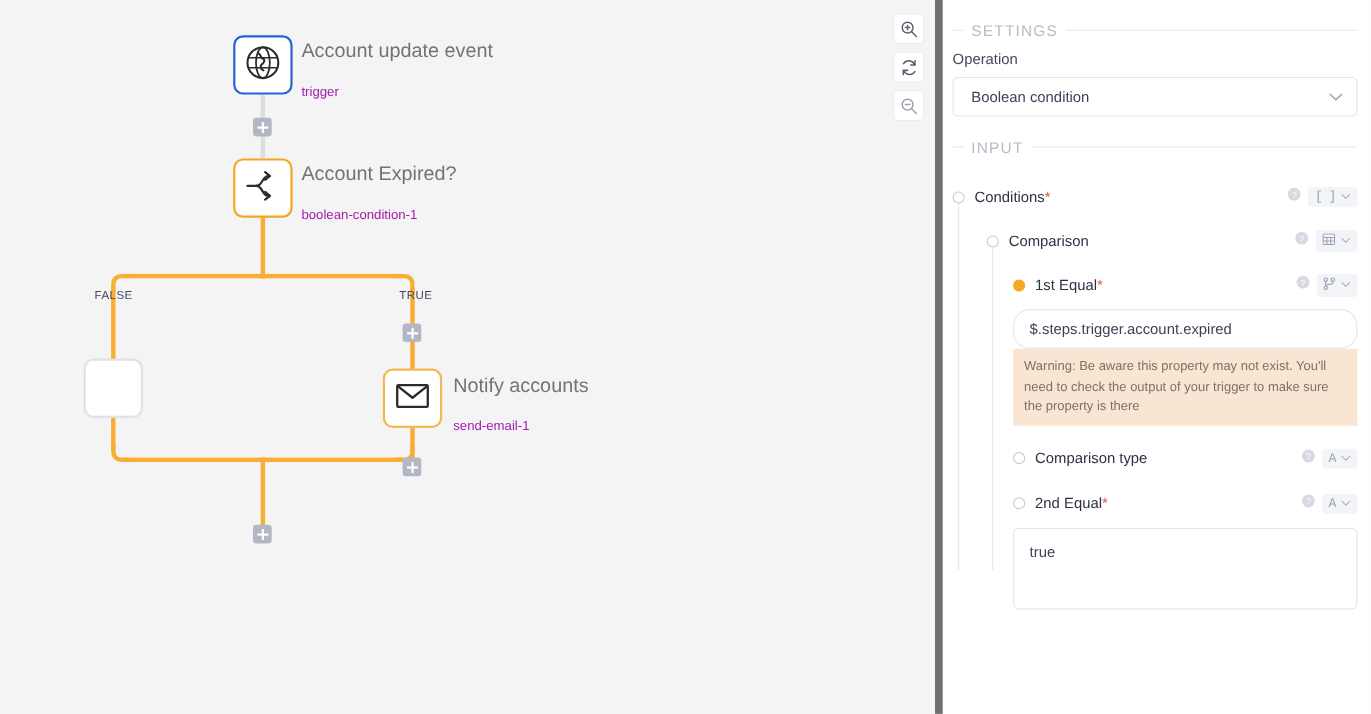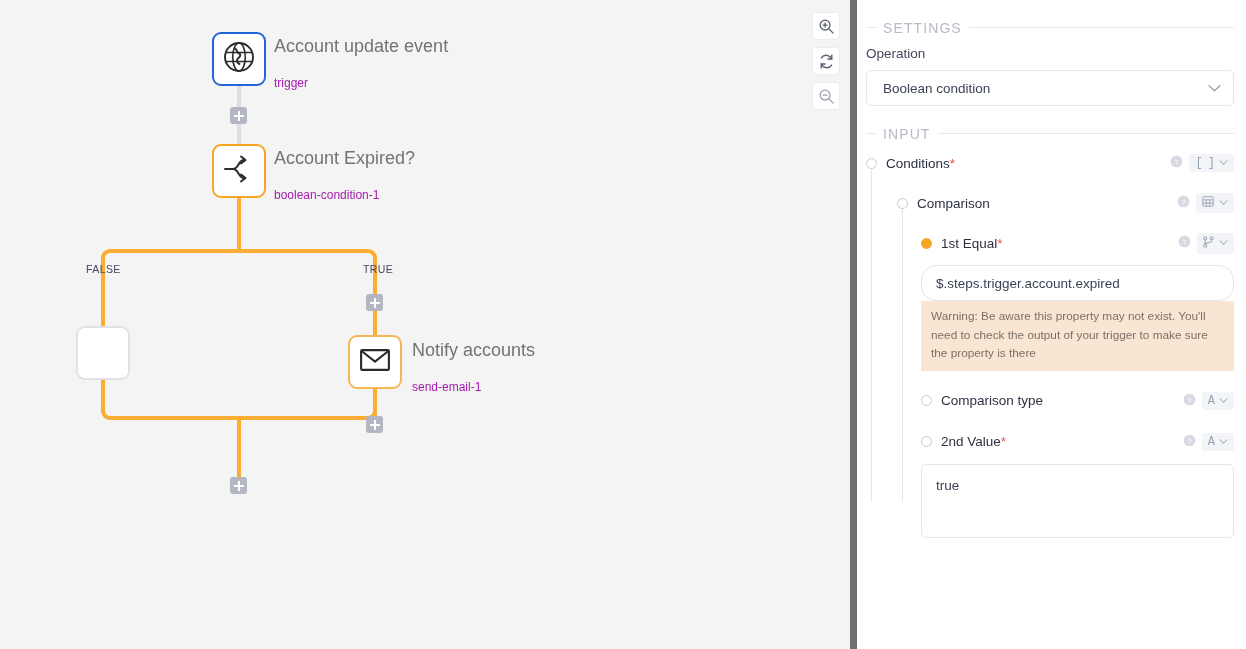--- a/index.html
+++ b/index.html
@@ -156,21 +156,21 @@
     color: #3c4256;
     background: #ffffff;
     cursor: pointer;
   }
   .select-box .caret {
     position: absolute; right: 12px; top: 50%;
     transform: translateY(-50%);
   }
 
   
-  .tree { position: relative; }
+  .tree { position: relative; margin-top: 16px; }
   .tree-row {
     position: relative;
     display: flex; align-items: center;
     height: 22px;
   }
   .bullet {
     width: 11px; height: 11px;
     border-radius: 50%;
     border: 1.6px solid #c7cbd6;
     background: #ffffff;
@@ -496,21 +496,21 @@
               </span>
             </span>
           </div>
 
         </div>
 
         <div class="indent-2" style="position:relative; margin-top:19px;">
           <div class="hstub" style="left:-20px; top:11px;"></div>
           <div class="tree-row">
             <span class="bullet"></span>
-            <span class="row-name"><span>2nd Value</span><span class="req">*</span></span>
+            <span class="row-name"><span>2nd Equal</span><span class="req">*</span></span>
             <span class="row-right">
               <span class="help-icon">
                 <svg width="13" height="13" viewBox="0 0 14 14" fill="none">
                     <circle cx="7" cy="7" r="6.3" fill="#d7dae2"></circle>
                     <text x="7" y="10.3" font-size="8.6" fill="#ffffff" text-anchor="middle" font-family="Liberation Sans, sans-serif">?</text>
                   </svg>
               </span>
               <span class="type-badge">
                 <span class="glyph">A</span>
                 <svg width="9" height="6" viewBox="0 0 10 7" fill="none" stroke="#aab1c0" stroke-width="1.2" stroke-linecap="round">

